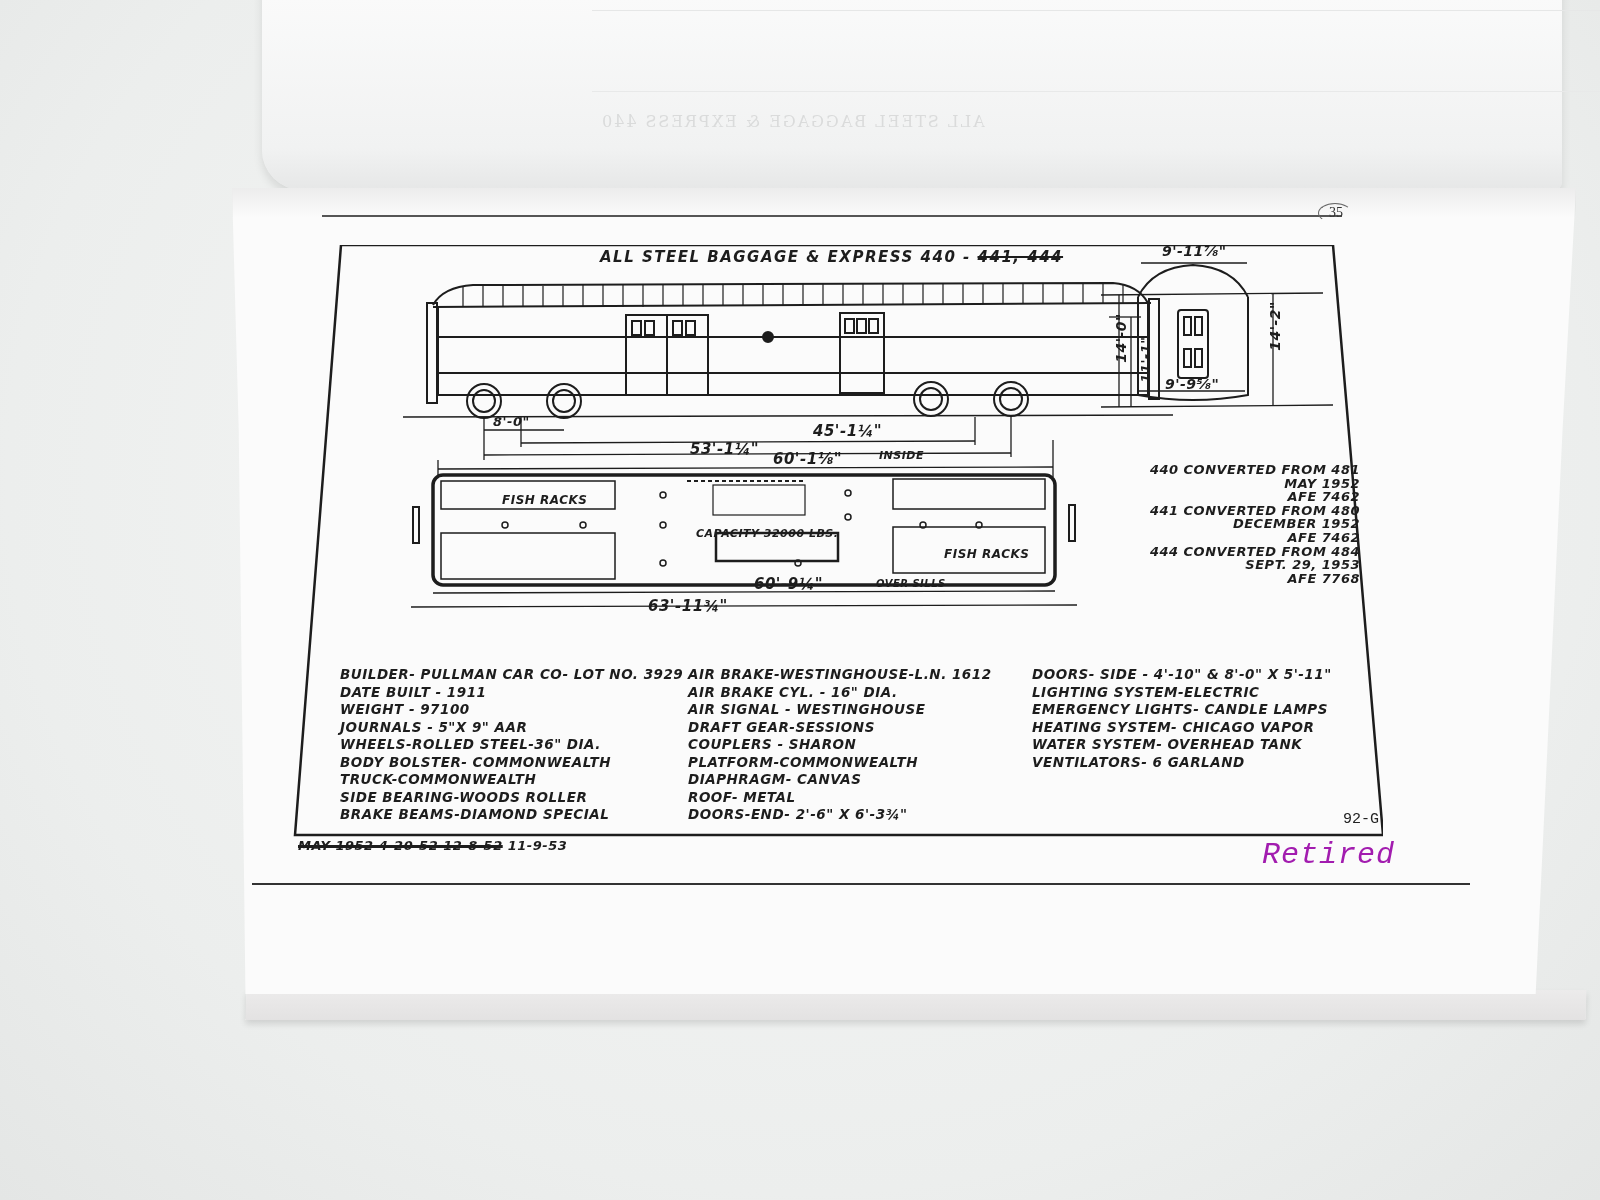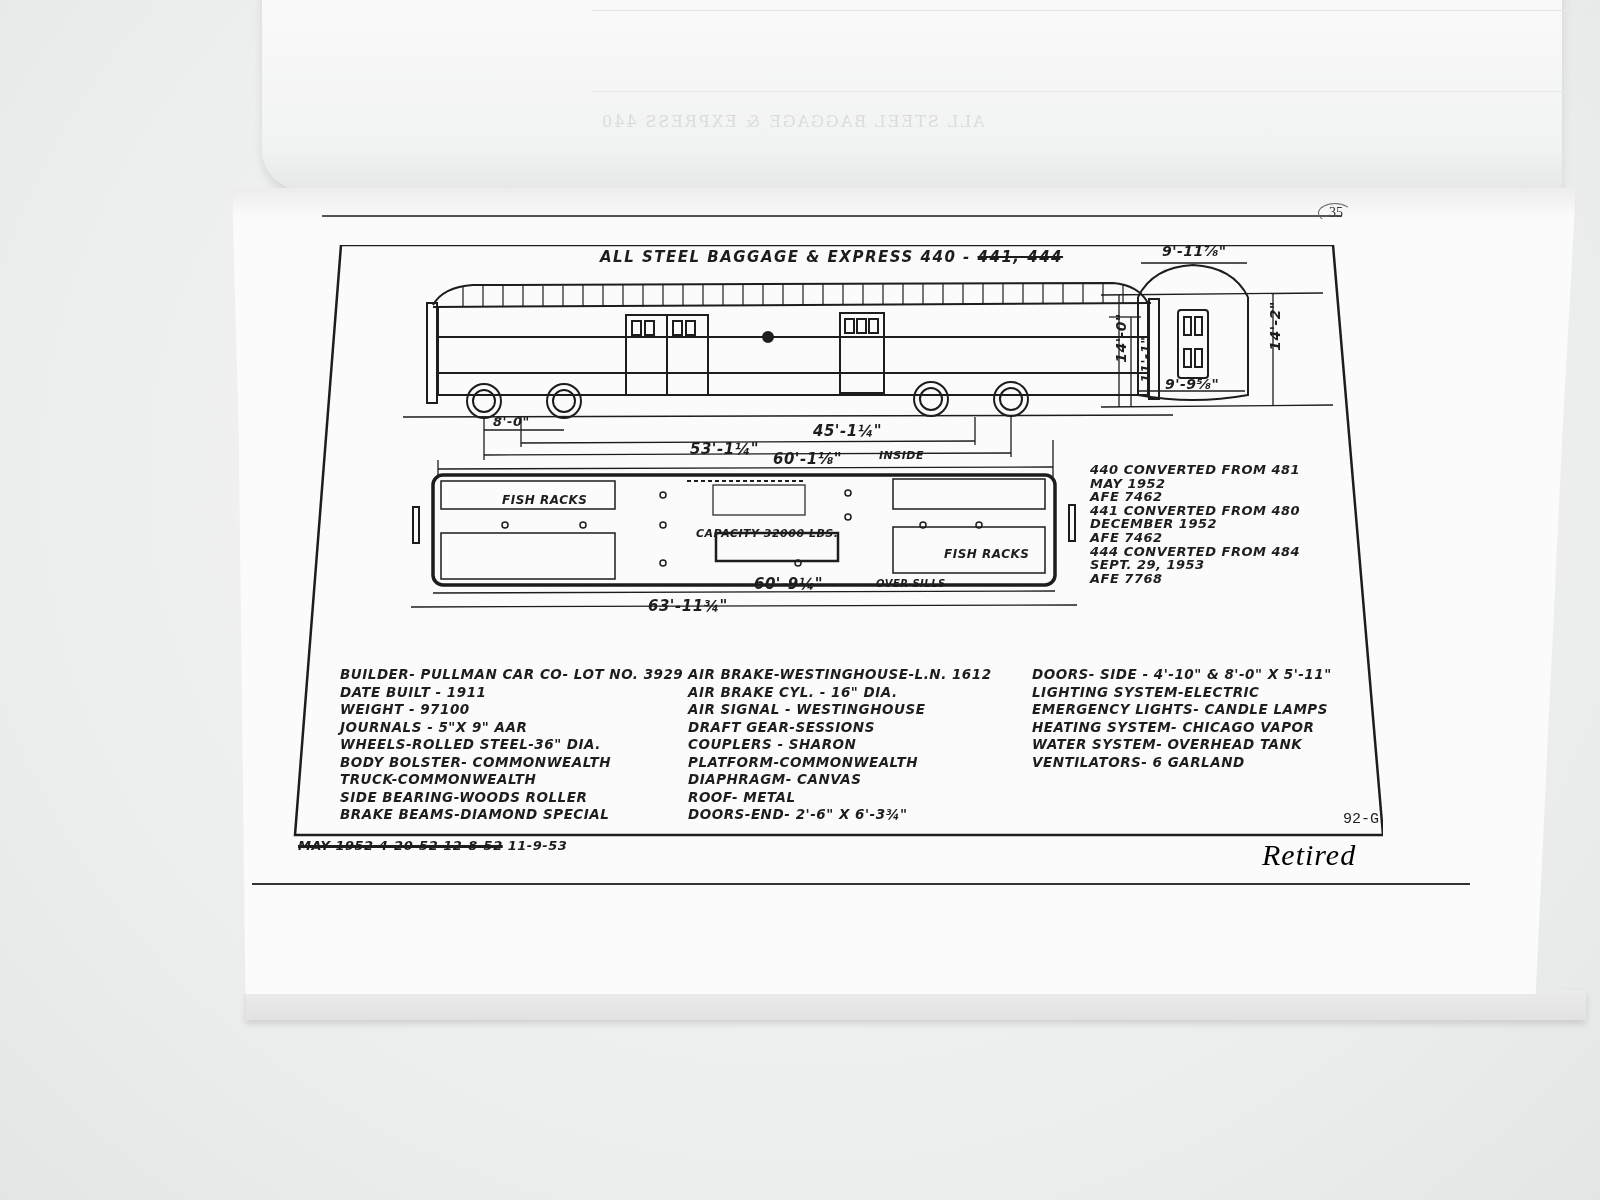--- a/index.html
+++ b/index.html
@@ -16,24 +16,24 @@
   .rule-top{position:absolute;left:322px;top:215px;width:1020px;height:0;border-top:2px solid #555;}
   .rule-bottom{position:absolute;left:252px;top:883px;width:1218px;height:0;border-top:2px solid #333;}
   .frame{position:absolute;left:293px;top:245px;width:1080px;height:590px;}
   .frame svg{position:absolute;left:0;top:0;}
   .hand{font-family:"DejaVu Sans",sans-serif;font-style:italic;font-weight:bold;color:#1d1d1d;text-transform:uppercase;position:absolute;white-space:nowrap;letter-spacing:0.5px;}
   .title{left:600px;top:248px;font-size:15px;letter-spacing:1.5px;}
   .title .strike{text-decoration:line-through;text-decoration-thickness:2px;}
   .dim{font-size:15px;}
   .spec-col{position:absolute;font-size:13.5px;line-height:17.5px;}
   .spec-col div{white-space:nowrap;font-style:italic;}
-  .notes{position:absolute;left:1090px;top:463px;font-size:13px;line-height:13.6px;text-align:left;width:270px;}
+  .notes{position:absolute;left:1090px;top:463px;font-size:13px;line-height:13.6px;text-align:right;width:270px;}
   .plate{position:absolute;left:1343px;top:811px;font-family:Liberation Mono, monospace;font-size:15px;color:#222;}
   .page-num{position:absolute;left:1318px;top:203px;font-family:"Liberation Serif",serif;font-size:14px;color:#333;border:1px solid #666;border-radius:50%;padding:1px 8px 1px 10px;border-right-color:transparent;border-bottom-color:transparent;}
-  .retired{position:absolute;left:1262px;top:838px;font-family:Liberation Serif, serif;font-style:italic;font-size:30px;color:#000000;letter-spacing:1px;}
+  .retired{position:absolute;left:1262px;top:838px;font-family:Liberation Mono, monospace;font-style:italic;font-size:30px;color:#a21caf;letter-spacing:1px;}
   .revs{position:absolute;left:298px;top:838px;font-size:13px;text-align:right;}
   .revs .s{text-decoration:line-through;text-decoration-thickness:3px;}
   .rack-label{font-size:12px;}
   .cap{font-size:11px;}
 </style>
 </head>
 <body>
 
 <div class="bg-gradient"></div>
 

